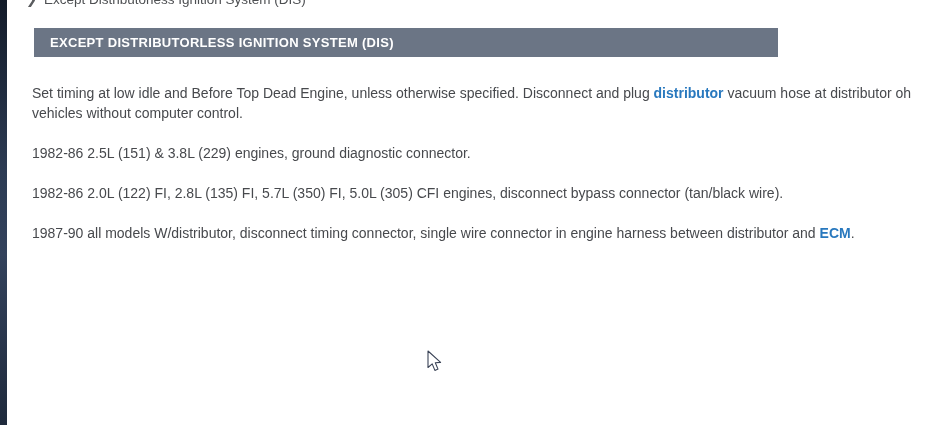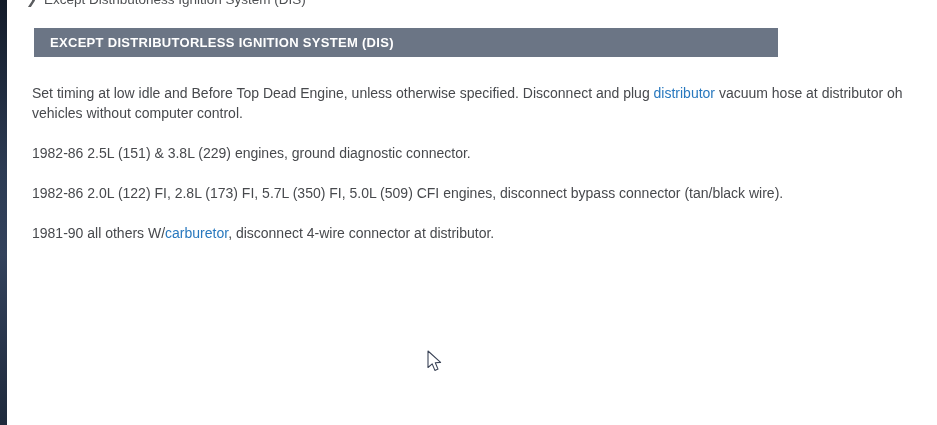--- a/index.html
+++ b/index.html
@@ -37,21 +37,21 @@
   }
 
   
   .content {
     position:absolute; left:32px; top:83px; width:890px;
   }
   .para {
     font-size:14px; line-height:20px; color:#47494d;
     margin:0 0 20px 0;
   }
-  .para .link { color:#2878be; cursor:pointer; }
+  .para .link { color:#2878be; cursor:pointer;font-weight:bold; }
 
   
   .cursor {
     position:absolute; left:427px; top:350px; width:15px; height:23px;
     pointer-events:none;
   }
 </style>
 </head>
 <body>
 
@@ -64,21 +64,21 @@
     <span>Except Distributorless Ignition System (DIS)</span>
   </div>
 
   <div class="section-bar">
     <span>EXCEPT DISTRIBUTORLESS IGNITION SYSTEM (DIS)</span>
   </div>
 
   <div class="content">
       <p class="para"><span>Set timing at low idle and Before Top Dead Engine, unless otherwise specified. Disconnect and plug </span><span class="link">distributor</span><span> vacuum hose at distributor oh vehicles without computer control.</span></p>
       <p class="para"><span>1982-86 2.5L (151) &amp; 3.8L (229) engines, ground diagnostic connector.</span></p>
-      <p class="para"><span>1982-86 2.0L (122) FI, 2.8L (173) FI, 5.7L (350) FI, 5.0L (509) CFI engines, disconnect bypass connector (tan/black wire).</span></p>
-      <p class="para"><span>1981-90 all others W/</span><span class="link">carburetor</span><span>, disconnect 4-wire connector at distributor.</span></p>
+      <p class="para"><span>1982-86 2.0L (122) FI, 2.8L (135) FI, 5.7L (350) FI, 5.0L (305) CFI engines, disconnect bypass connector (tan/black wire).</span></p>
+      <p class="para"><span>1987-90 all models W/distributor, disconnect timing connector, single wire connector in engine harness between distributor and </span><span class="link">ECM</span><span>.</span></p>
     </div>
 
   <svg class="cursor" viewBox="0 0 15 23">
     <polygon points="1,1 1,17.5 5.2,13.9 7.9,20.4 11,19.1 8.3,12.8 13.6,12.4" fill="#ffffff" stroke="#3a4356" stroke-width="1.1" stroke-linejoin="round"></polygon>
   </svg>
 
 </div>
 
 </body></html>

